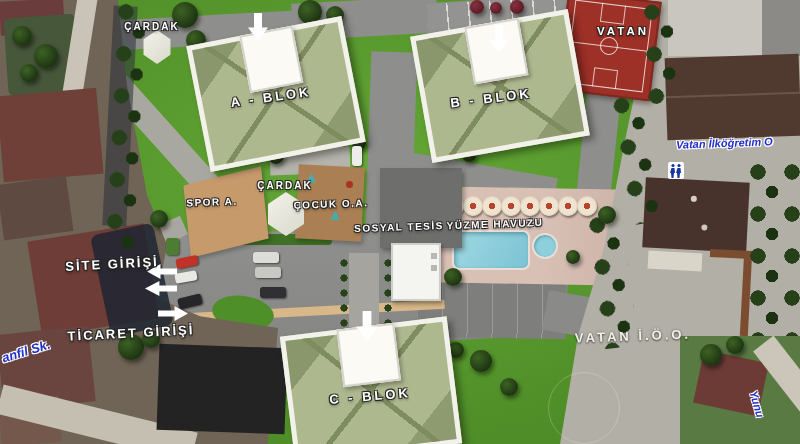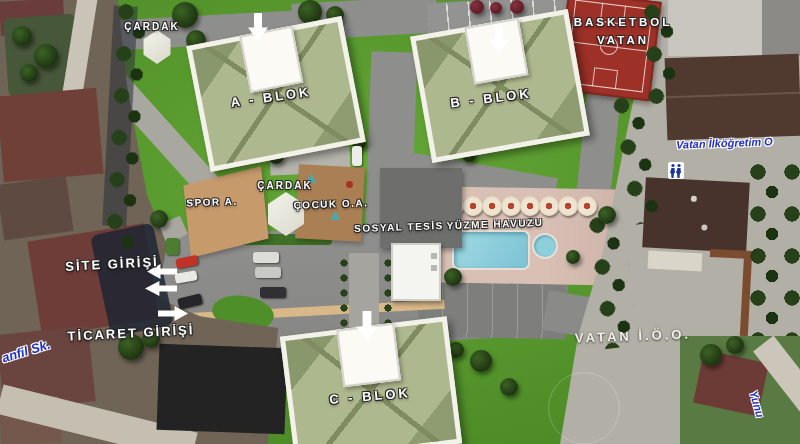--- a/index.html
+++ b/index.html
@@ -232,21 +232,20 @@
           <path d="M9.5 6h3l.5 5h-1l-.5 5h-2l-.5-5h-1z"></path>
         </g>
       </svg>
   </div>
 
   <div class="lbl" style="left:152px;top:26px;font-size:10px;letter-spacing:2px;">ÇARDAK</div>
   <div class="lbl" style="left:271px;top:97px;font-size:13px;letter-spacing:3px;transform:translate(-50%,-50%) rotate(-8deg);">A - BLOK</div>
   <div class="lbl" style="left:491px;top:98px;font-size:13px;letter-spacing:3px;transform:translate(-50%,-50%) rotate(-7deg);">B - BLOK</div>
   <div class="lbl" style="left:370px;top:396px;font-size:13px;letter-spacing:3px;transform:translate(-50%,-50%) rotate(-5deg);">C - BLOK</div>
   <div class="lbl" style="left:623px;top:31px;font-size:11.5px;letter-spacing:3px;text-align:center;line-height:18px;">
-    <div>BASKETBOL</div>
     <div>VATAN</div>
   </div>
   <div class="lbl" style="left:285px;top:185px;font-size:10px;letter-spacing:2px;">ÇARDAK</div>
   <div class="lbl" style="left:212px;top:202px;font-size:10px;letter-spacing:1.5px;transform:translate(-50%,-50%) rotate(-2deg);">SPOR A.</div>
   <div class="lbl" style="left:331px;top:204px;font-size:10px;letter-spacing:1.5px;transform:translate(-50%,-50%) rotate(-2deg);">ÇOCUK O.A.</div>
   <div class="lbl" style="left:399px;top:227px;font-size:10px;letter-spacing:1.5px;transform:translate(-50%,-50%) rotate(-2deg);">SOSYAL TESİS</div>
   <div class="lbl" style="left:495px;top:224px;font-size:10px;letter-spacing:1.5px;transform:translate(-50%,-50%) rotate(-2deg);">YÜZME HAVUZU</div>
   <div class="lbl" style="left:112px;top:264px;font-size:13px;letter-spacing:2px;transform:translate(-50%,-50%) rotate(-3deg);">SİTE GİRİŞİ</div>
   <div class="lbl" style="left:131px;top:333px;font-size:13px;letter-spacing:2px;transform:translate(-50%,-50%) rotate(-3deg);">TİCARET GİRİŞİ</div>
   <div class="lbl2" style="left:633px;top:336px;font-size:13px;letter-spacing:3px;transform:translate(-50%,-50%) rotate(-2deg);">VATAN İ.Ö.O.</div>

